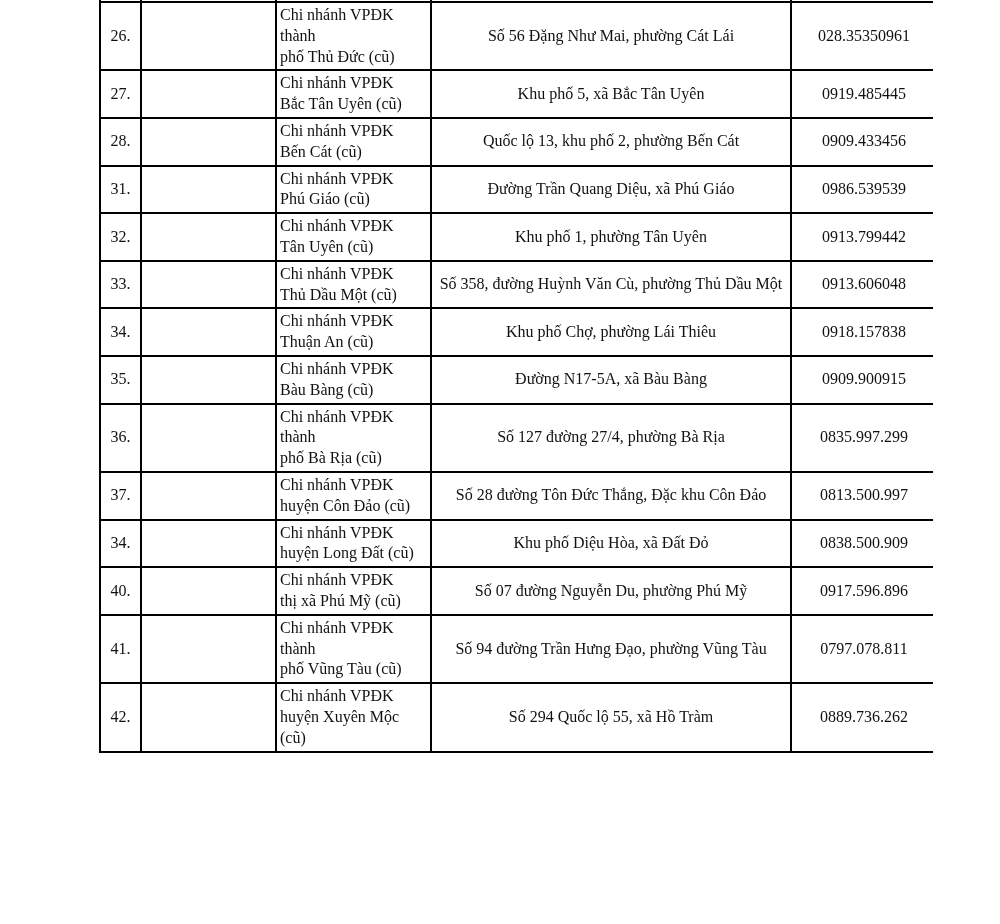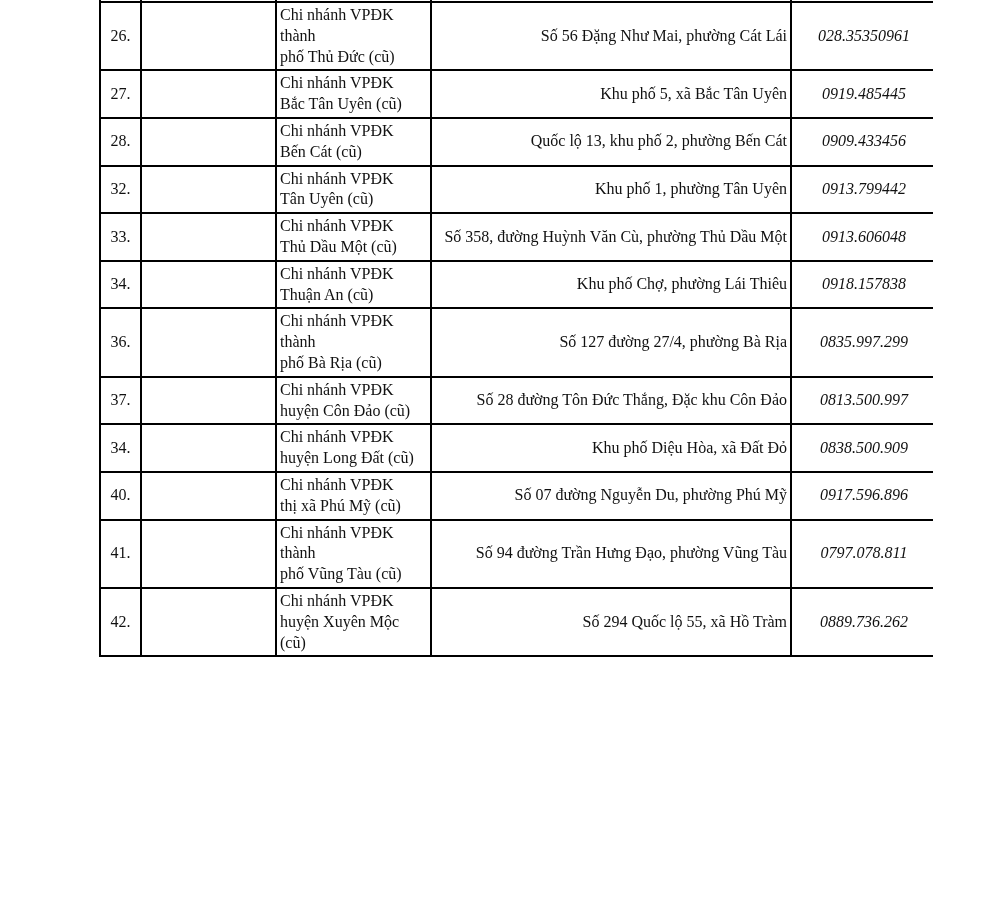--- a/index.html
+++ b/index.html
@@ -50,27 +50,26 @@
   }
   td.c-name {
     width: 147px;
     white-space: pre-line;
     text-align: left;
     padding-left: 3px;
     padding-right: 1px;
   }
   td.c-addr {
     width: 352px;
-    text-align: right;
+    text-align: center;
     padding-left: 4px;
   }
   td.c-phone {
     width: 138px;
     text-align: center;
-    font-style: italic;
   }
 </style>
 </head>
 <body>
 
 <div class="table-viewport">
   <table class="directory">
     <tbody>
 
       <tr>
@@ -103,20 +102,28 @@
         <td class="c-stt">28.</td>
         <td class="c-blank"></td>
         <td class="c-name">Chi nhánh VPĐK
 Bến Cát (cũ)</td>
         <td class="c-addr">Quốc lộ 13, khu phố 2, phường Bến Cát</td>
         <td class="c-phone">0909.433456</td>
       </tr>
 
 
 
+      <tr>
+        <td class="c-stt">31.</td>
+        <td class="c-blank"></td>
+        <td class="c-name">Chi nhánh VPĐK
+Phú Giáo (cũ)</td>
+        <td class="c-addr">Đường Trần Quang Diệu, xã Phú Giáo</td>
+        <td class="c-phone">0986.539539</td>
+      </tr>
 
       <tr>
         <td class="c-stt">32.</td>
         <td class="c-blank"></td>
         <td class="c-name">Chi nhánh VPĐK
 Tân Uyên (cũ)</td>
         <td class="c-addr">Khu phố 1, phường Tân Uyên</td>
         <td class="c-phone">0913.799442</td>
       </tr>
 
@@ -131,20 +138,28 @@
 
       <tr>
         <td class="c-stt">34.</td>
         <td class="c-blank"></td>
         <td class="c-name">Chi nhánh VPĐK
 Thuận An (cũ)</td>
         <td class="c-addr">Khu phố Chợ, phường Lái Thiêu</td>
         <td class="c-phone">0918.157838</td>
       </tr>
 
+      <tr>
+        <td class="c-stt">35.</td>
+        <td class="c-blank"></td>
+        <td class="c-name">Chi nhánh VPĐK
+Bàu Bàng (cũ)</td>
+        <td class="c-addr">Đường N17-5A, xã Bàu Bàng</td>
+        <td class="c-phone">0909.900915</td>
+      </tr>
 
       <tr>
         <td class="c-stt">36.</td>
         <td class="c-blank"></td>
         <td class="c-name">Chi nhánh VPĐK thành
 phố Bà Rịa (cũ)</td>
         <td class="c-addr">Số 127 đường 27/4, phường Bà Rịa</td>
         <td class="c-phone">0835.997.299</td>
       </tr>
 

